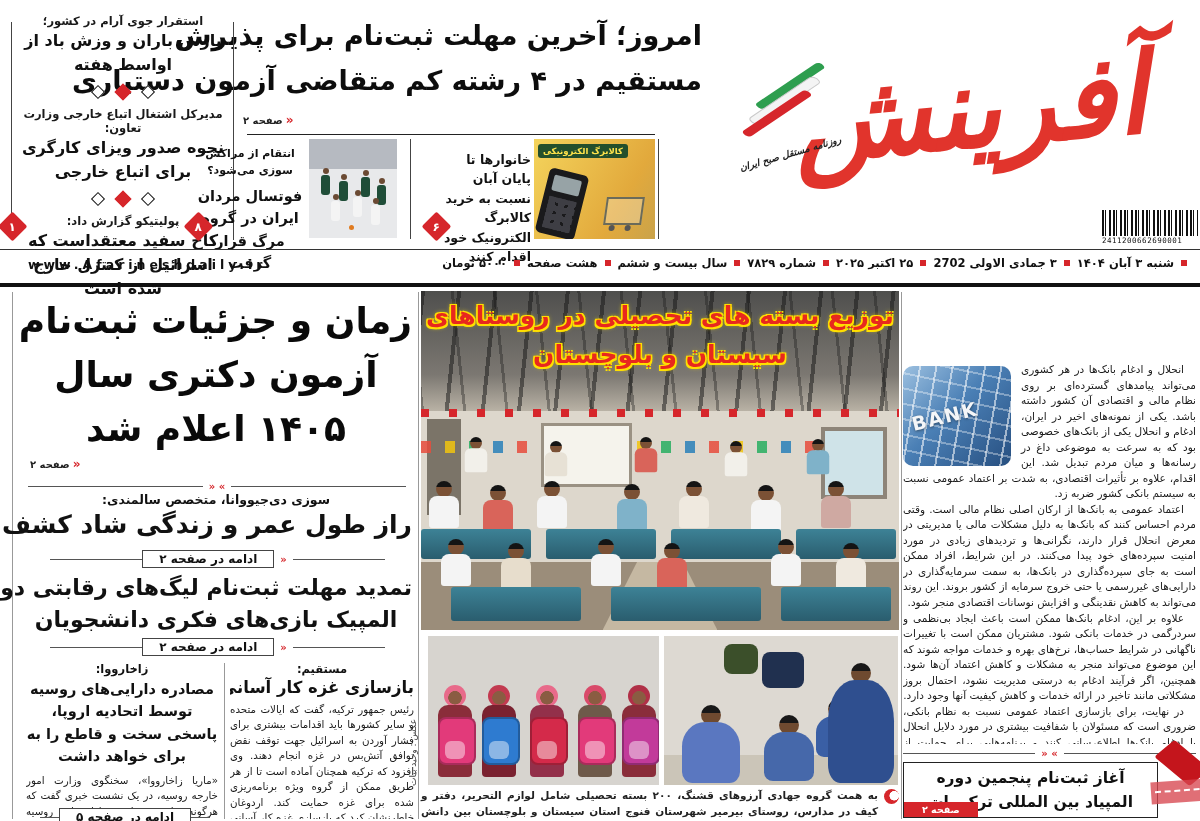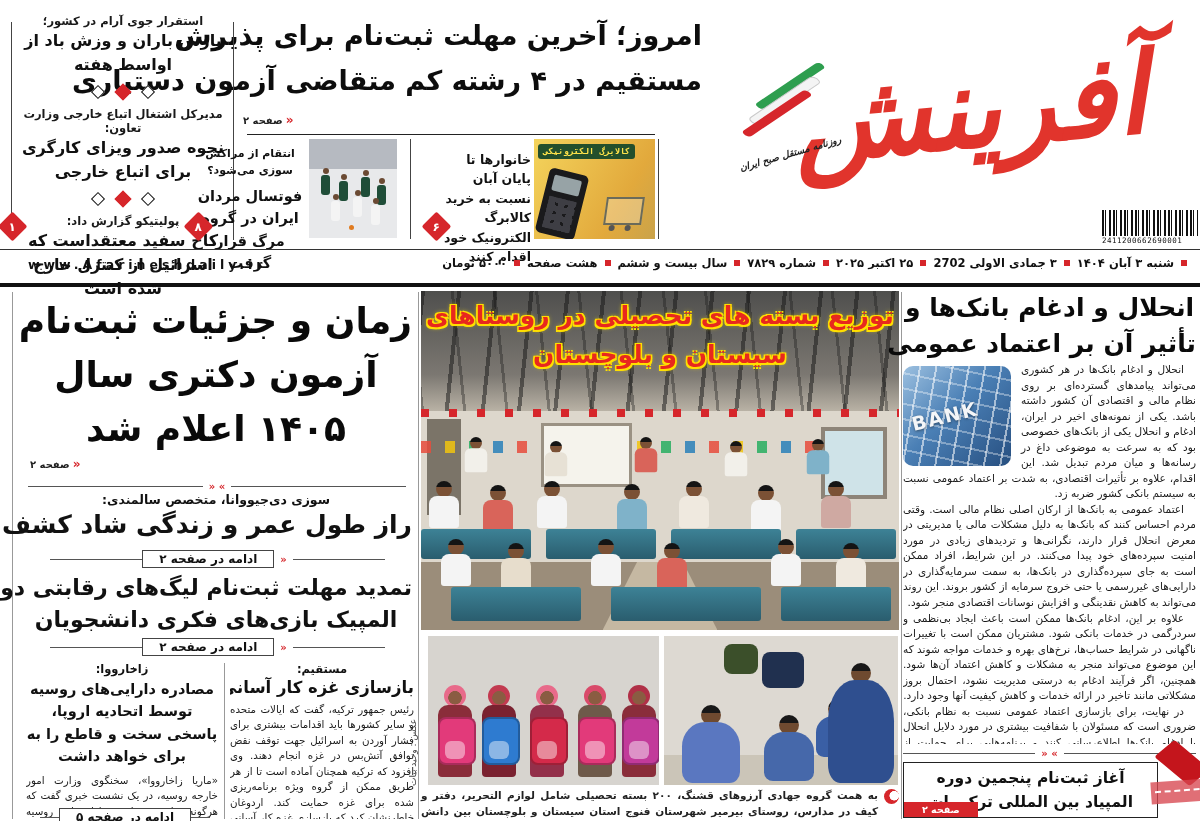--- a/index.html
+++ b/index.html
@@ -50,21 +50,21 @@
   .futsal-photo .stands{position:absolute;top:0;left:0;right:0;height:30px;background:#b6bac1;}
   .fp{position:absolute;width:9px;height:20px;border-radius:3px;}
   .fp::before{content:"";position:absolute;top:-7px;left:2px;width:6px;height:6px;border-radius:50%;background:#6b4a33;}
   .fball{position:absolute;width:5px;height:5px;border-radius:50%;background:#e07b20;}
 
   .voucher-text{position:absolute;left:436px;top:150px;width:95px;direction:rtl;text-align:right;
                 font-size:12.5px;font-weight:bold;line-height:1.55;}
   .voucher-photo{position:absolute;left:534px;top:139px;width:121px;height:100px;overflow:hidden;
                  background:linear-gradient(120deg,#f4d45c,#e2a93c 70%,#caa34a);}
   .voucher-label{position:absolute;left:4px;top:5px;background:#234f2c;color:#ffe34a;
-                 font-size:8.5px;font-weight:bold;padding:2px 5px;border-radius:3px;direction:rtl;white-space:nowrap;font-family:Liberation Mono, monospace;}
+                 font-size:8.5px;font-weight:bold;padding:2px 5px;border-radius:3px;direction:rtl;white-space:nowrap;}
   .pos{position:absolute;left:8px;bottom:2px;width:40px;height:66px;background:#1a1a1c;border-radius:5px;transform:rotate(14deg);}
   .pos::before{content:"";position:absolute;left:6px;top:6px;width:28px;height:16px;background:#97a3a6;border-radius:2px;}
   .pos::after{content:"";position:absolute;left:6px;top:28px;width:28px;height:32px;
               background:repeating-linear-gradient(0deg,#45454b 0 6px,#1a1a1c 6px 9px),
                          repeating-linear-gradient(90deg,#45454b 0 7px,#1a1a1c 7px 10px);
               background-blend-mode:lighten;opacity:.85;}
   .cart{position:absolute;right:12px;bottom:14px;width:34px;height:24px;border:2px solid #6b6b5a;
         background:rgba(255,255,255,.28);transform:skewX(-8deg);}
   .cart::after{content:"";position:absolute;left:4px;bottom:-8px;width:6px;height:6px;border-radius:50%;
                background:#555;box-shadow:16px 0 0 #555;}
@@ -409,24 +409,20 @@
     <div class="boy" style="right:4px;bottom:2px;width:66px;height:120px;--b:#2f4f8f;"></div>
   </div>
 
   <div class="credit">عکس : وحید بیات</div>
 
   <div class="caption">
     <span class="crescent"></span>
     <span>به همت گروه جهادی آرزوهای قشنگ، ۲۰۰ بسته تحصیلی شامل لوازم التحریر، دفتر و کیف در مدارس، روستای بیرمیر شهرستان فنوج استان سیستان و بلوچستان بین دانش آموزان توزیع شد.</span>
   </div>
 
-  <div class="bank-title">
-    <div>انحلال و ادغام بانک‌ها و</div>
-    <div>تأثیر آن بر اعتماد عمومی</div>
-  </div>
   <div class="bank-body">
     <div class="bank-img">
       <div class="bank-label">BANK</div>
     </div>
     <p>انحلال و ادغام بانک‌ها در هر کشوری می‌تواند پیامدهای گسترده‌ای بر روی نظام مالی و اقتصادی آن کشور داشته باشد. یکی از نمونه‌های اخیر در ایران، ادغام و انحلال یکی از بانک‌های خصوصی بود که به سرعت به موضوعی داغ در رسانه‌ها و میان مردم تبدیل شد. این اقدام، علاوه بر تأثیرات اقتصادی، به شدت بر اعتماد عمومی نسبت به سیستم بانکی کشور ضربه زد.</p>
     <p>اعتماد عمومی به بانک‌ها از ارکان اصلی نظام مالی است. وقتی مردم احساس کنند که بانک‌ها به دلیل مشکلات مالی یا مدیریتی در معرض انحلال قرار دارند، نگرانی‌ها و تردیدهای زیادی در مورد امنیت سپرده‌های خود پیدا می‌کنند. در این شرایط، افراد ممکن است به جای سپرده‌گذاری در بانک‌ها، به سمت سرمایه‌گذاری در دارایی‌های غیررسمی یا حتی خروج سرمایه از کشور بروند. این روند می‌تواند به کاهش نقدینگی و افزایش نوسانات اقتصادی منجر شود.</p>
     <p>علاوه بر این، ادغام بانک‌ها ممکن است باعث ایجاد بی‌نظمی و سردرگمی در خدمات بانکی شود. مشتریان ممکن است با تغییرات ناگهانی در شرایط حساب‌ها، نرخ‌های بهره و خدمات مواجه شوند که این موضوع می‌تواند منجر به مشکلات و کاهش اعتماد آن‌ها شود. همچنین، اگر فرآیند ادغام به درستی مدیریت نشود، احتمال بروز مشکلاتی مانند تاخیر در ارائه خدمات و کاهش کیفیت آنها وجود دارد.</p>
     <p>در نهایت، برای بازسازی اعتماد عمومی نسبت به نظام بانکی، ضروری است که مسئولان با شفافیت بیشتری در مورد دلایل انحلال یا ادغام بانک‌ها اطلاع‌رسانی کنند و برنامه‌هایی برای حمایت از سپرده‌گذاران و جلب اعتماد دوباره مردم ارائه دهند. تنها در این صورت است که می‌توان به تقویت نظام مالی و اقتصادی کشور امیدوار بود.</p>
   </div>
   <div class="div-row" style="left:903px;top:748px;width:293px;">

